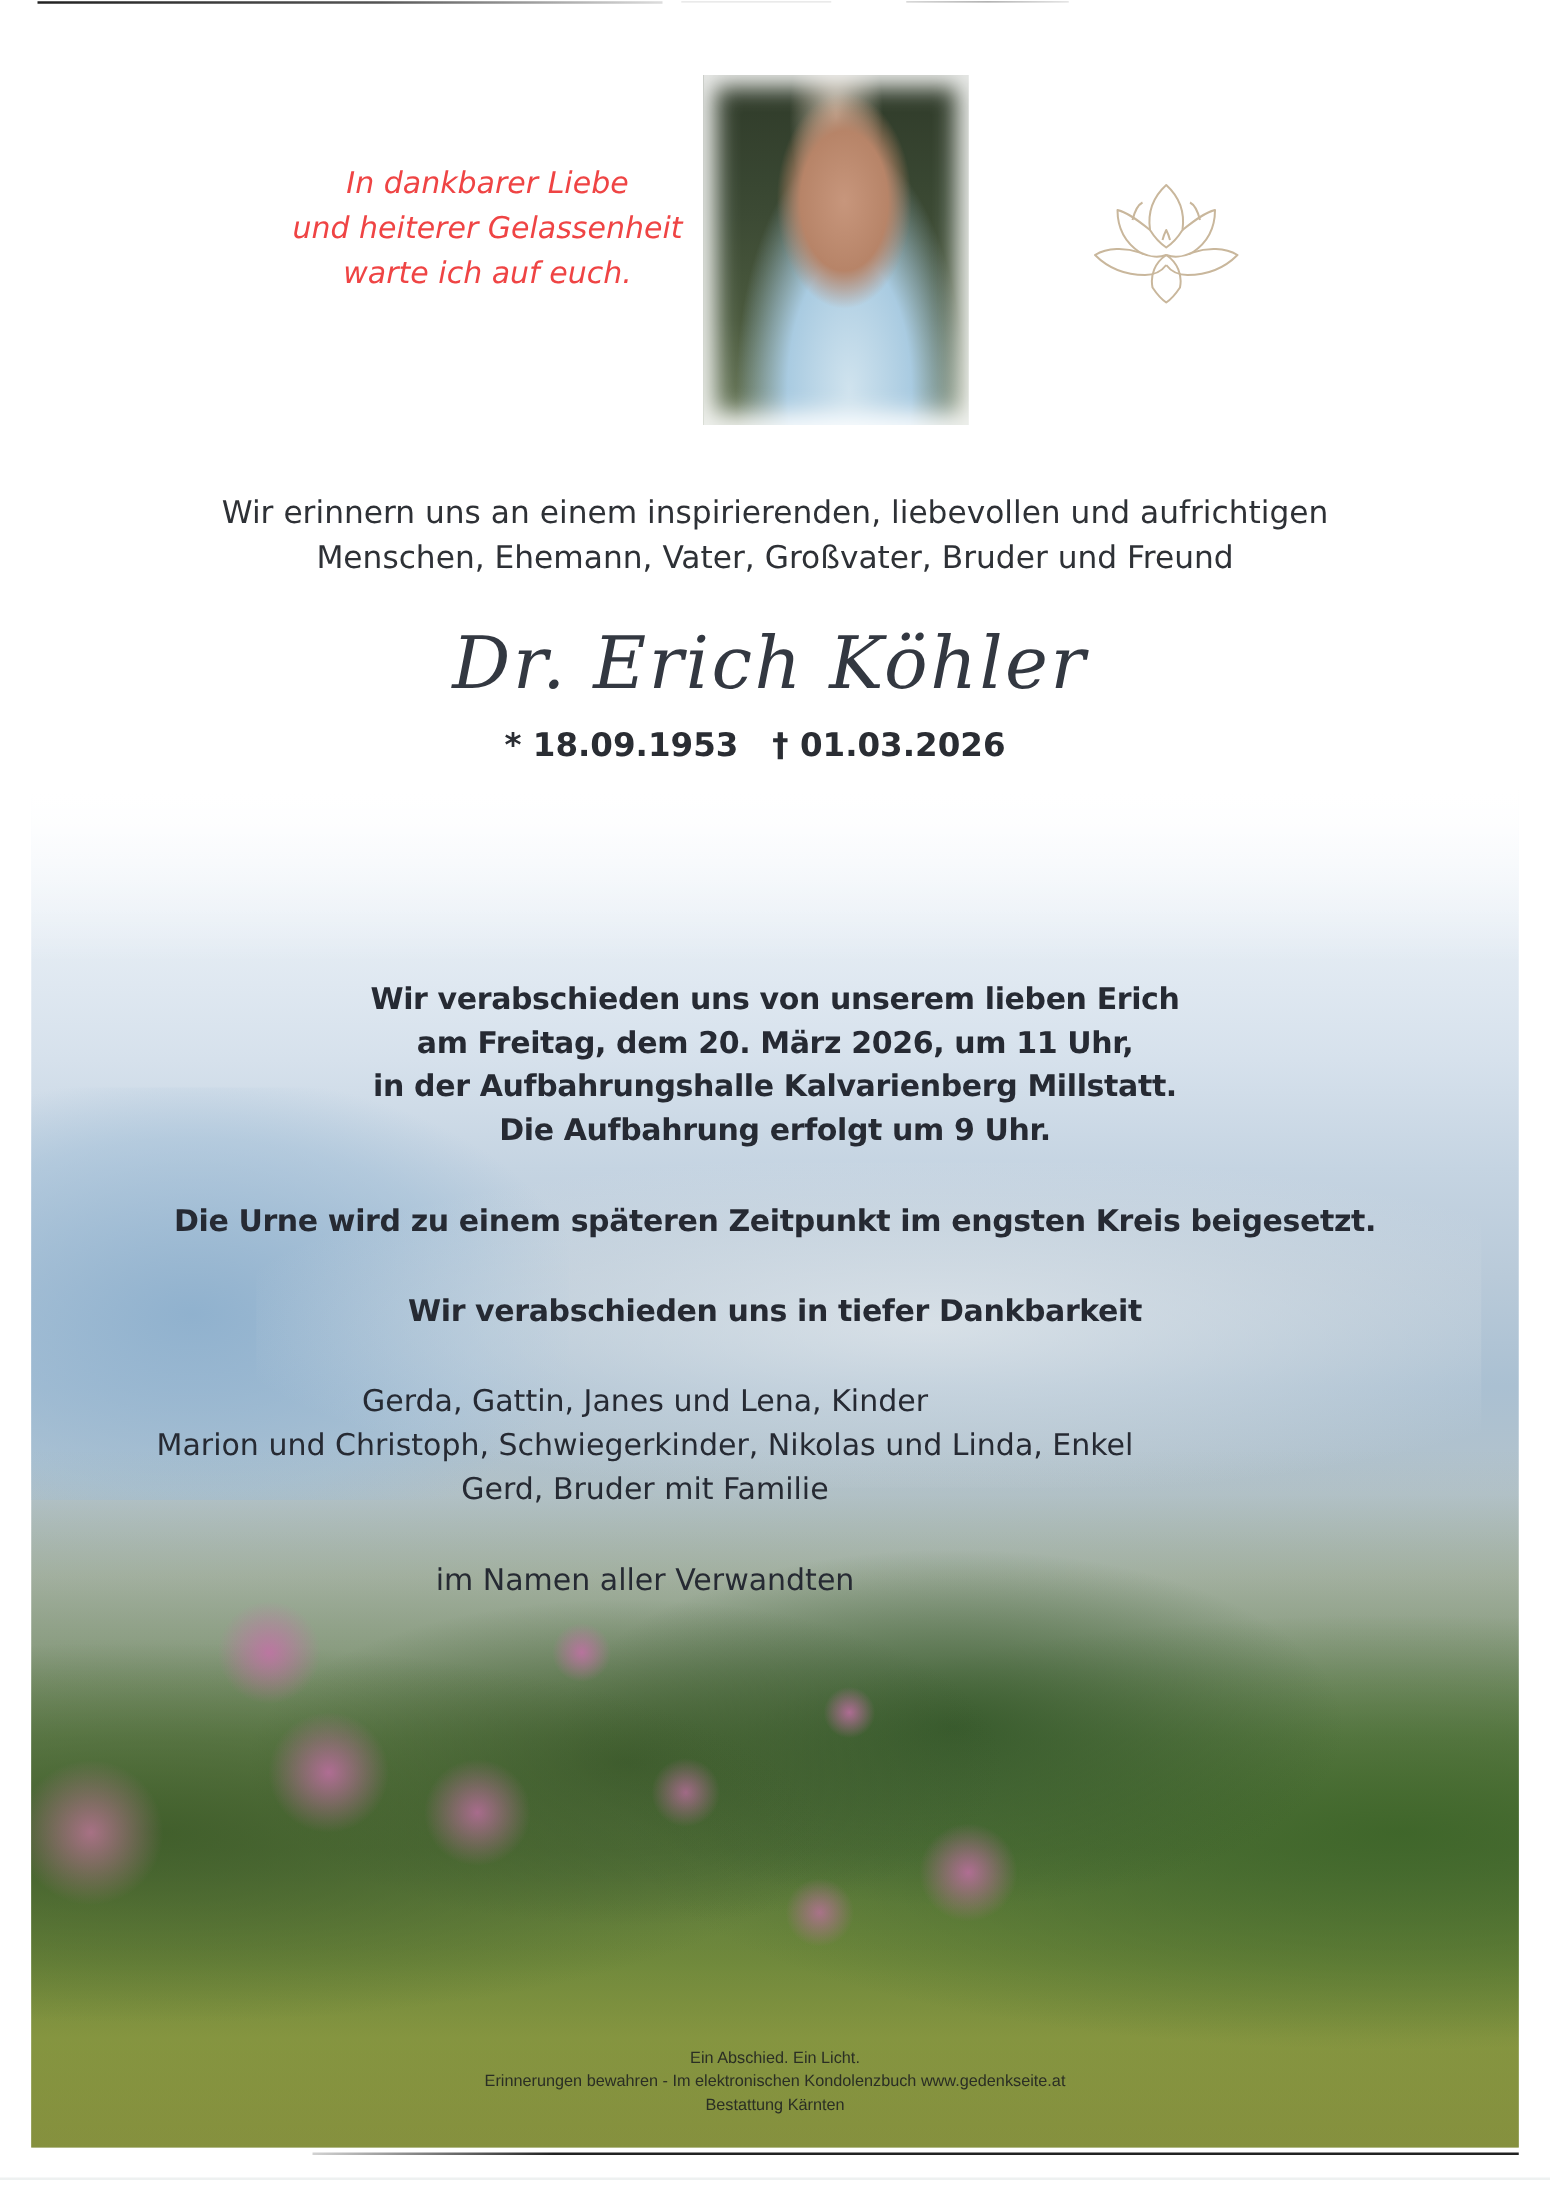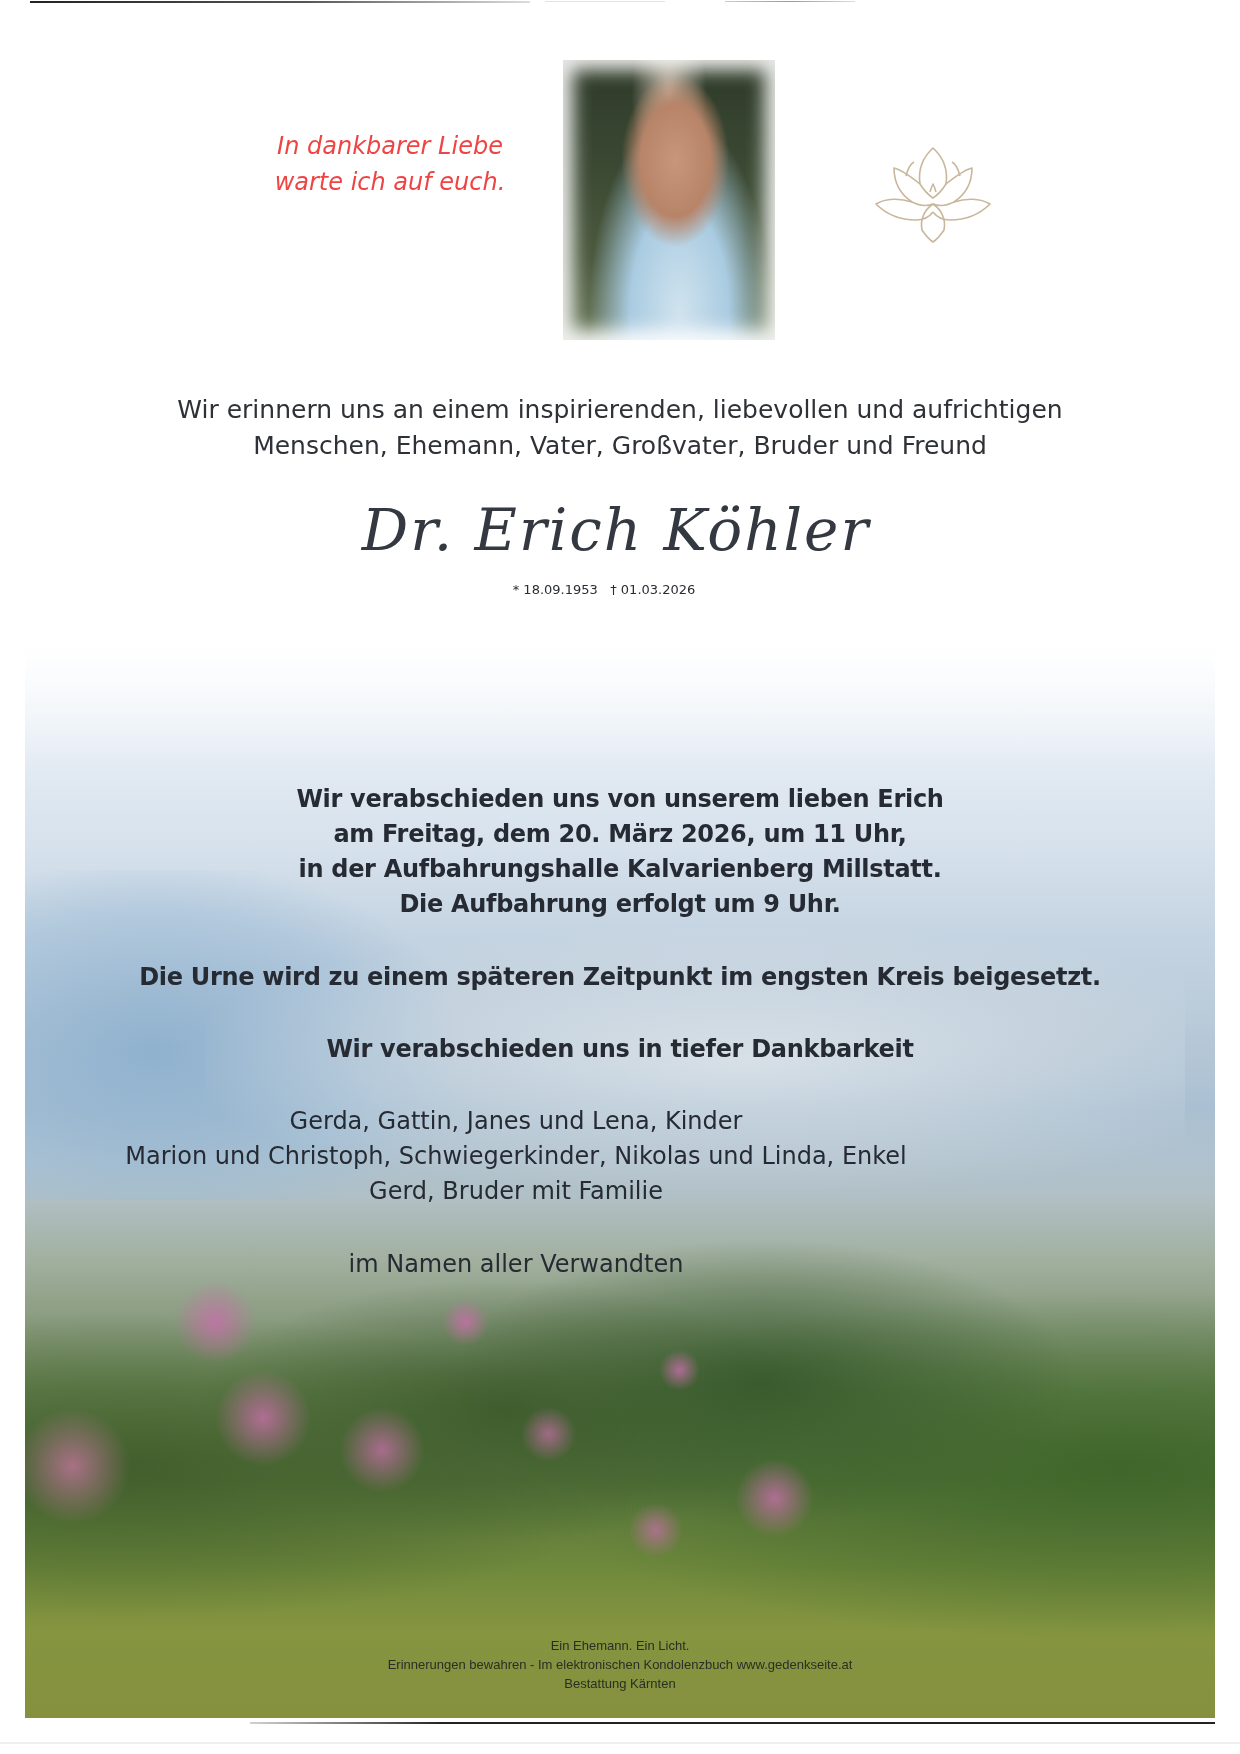--- a/index.html
+++ b/index.html
@@ -95,21 +95,21 @@
       position: absolute; left: 0; top: 392px; width: 1240px; text-align: center;
       font-size: 25px; line-height: 36px; color: #2e3136;
     }
     .name {
       position: absolute; left: 0; top: 496px; width: 1232px; text-align: center;
       font-family: "DejaVu Serif", "Liberation Serif", serif;
       font-size: 58px; letter-spacing: 2px; color: #333841; font-style: italic;
     }
     .dates {
       position: absolute; left: 0; top: 582px; width: 1208px; text-align: center;
-      font-size: 13px; color: #2a2d33;
+      font-size: 26px; color: #2a2d33; font-weight: bold;
     }
     .body-text {
       position: absolute; left: 0; width: 1240px; text-align: center;
       font-size: 24px; line-height: 35px; font-weight: bold; color: #262a33;
       letter-spacing: -0.3px;
     }
     .family {
       position: absolute; left: 0; width: 1032px; text-align: center;
       font-size: 24px; line-height: 35px; color: #262a33;
     }
@@ -129,20 +129,21 @@
 <div class="landscape">
   <div class="lake"></div>
   <div class="town"></div>
   <div class="trees"></div>
   <div class="flowers"></div>
   <div class="fade-top"></div>
 </div>
 
 <div class="quote">
   <div>In dankbarer Liebe</div>
+  <div>und heiterer Gelassenheit</div>
   <div>warte ich auf euch.</div>
 </div>
 
 <div class="portrait"></div>
 
 <svg class="lotus" viewBox="0 0 126 106" fill="none" stroke="#c9b79c" stroke-width="1.6" stroke-linejoin="round">
   <path d="M63 8 C52 18 48 30 50 44 C55 52 60 56 63 58 C66 56 71 52 76 44 C78 30 74 18 63 8 Z"></path>
   <path d="M50 44 C40 36 32 30 24 28 C24 42 30 54 42 62 C50 66 58 66 63 64"></path>
   <path d="M76 44 C86 36 94 30 102 28 C102 42 96 54 84 62 C76 66 68 66 63 64"></path>
   <path d="M42 62 C30 58 16 58 6 64 C16 74 30 80 46 80 C54 80 60 76 63 72"></path>
@@ -183,19 +184,19 @@
 
 <div class="family" style="top:1104px">
   <div>Gerda, Gattin, Janes und Lena, Kinder</div>
   <div>Marion und Christoph, Schwiegerkinder, Nikolas und Linda, Enkel</div>
   <div>Gerd, Bruder  mit Familie</div>
 </div>
 
 <div class="family" style="top:1247px">im Namen aller Verwandten</div>
 
 <div class="footer">
-  <div>Ein Ehemann. Ein Licht.</div>
+  <div>Ein Abschied. Ein Licht.</div>
   <div>Erinnerungen bewahren - Im elektronischen Kondolenzbuch www.gedenkseite.at</div>
   <div>Bestattung Kärnten</div>
 </div>
 
 <div class="bottom-rule"></div>
 <div class="bottom-shadow"></div>
 
 </body></html>

